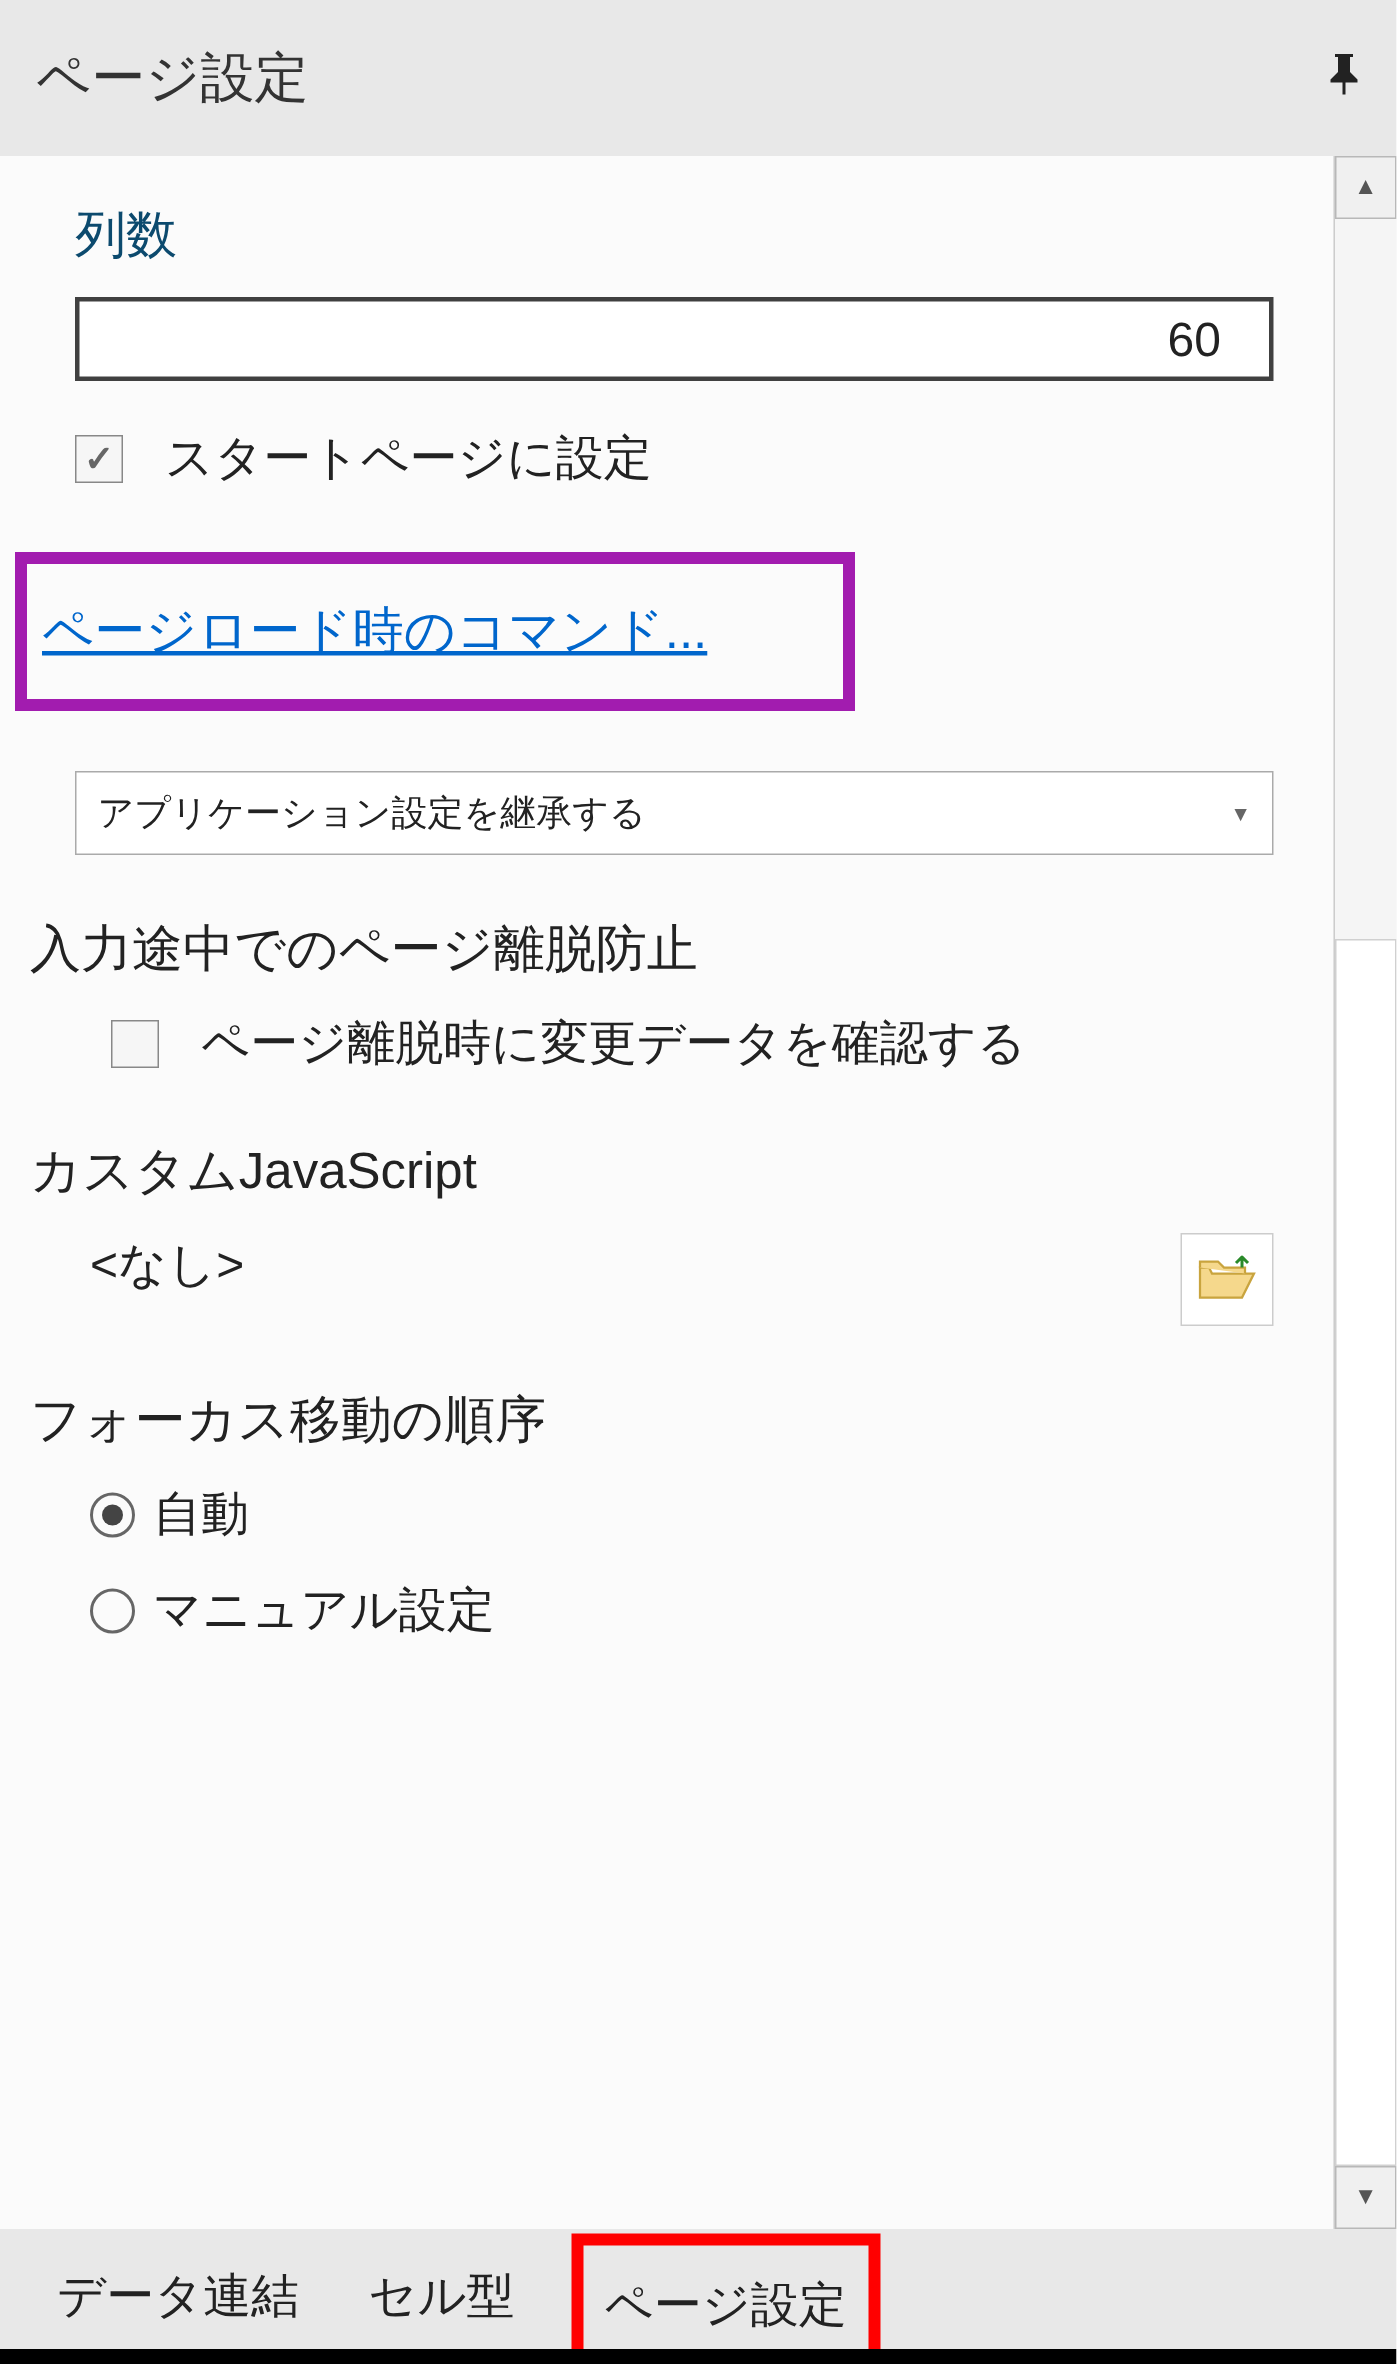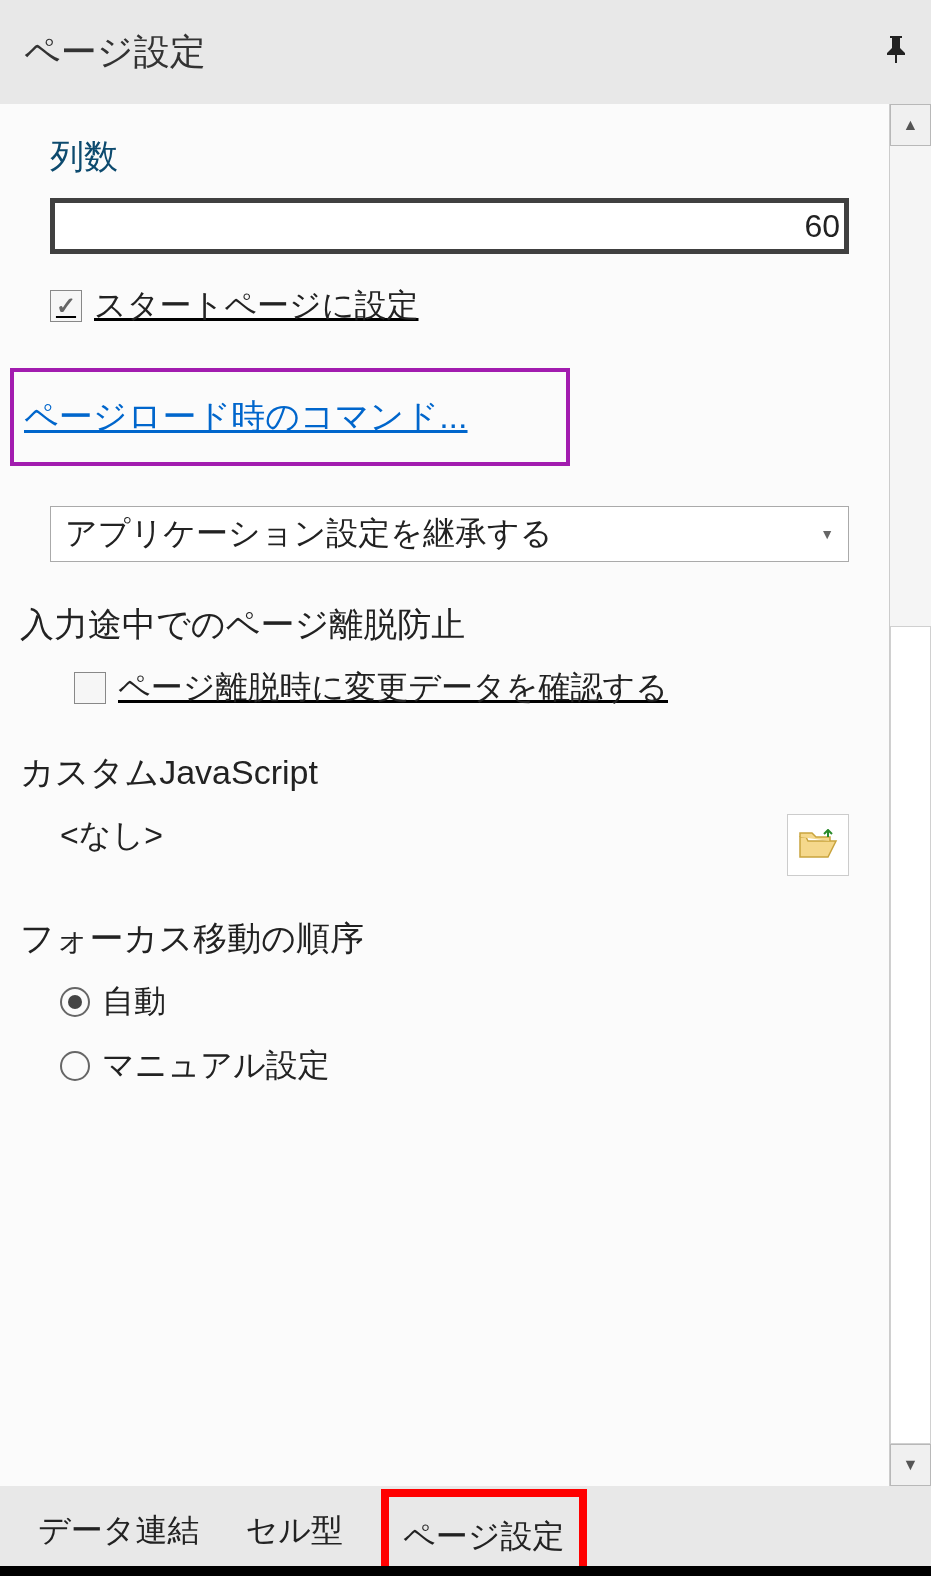--- a/index.html
+++ b/index.html
@@ -89,33 +89,32 @@
     .label-sm {
       font-size: 34px;
       color: #222;
       margin-bottom: 18px;
       display: block;
       margin-left: -30px;
     }
     .number-input {
       width: 100%;
       height: 56px;
-      border: 5px solid #404040;
+      border: 3px solid #404040;
       background: #fff;
       font-size: 32px;
       text-align: right;
-      padding: 0 4px;
+      padding: 0 32px;
       color: #222;
     }
     .checkbox-row {
       display: flex;
       align-items: center;
-      gap: 12px;
+      gap: 28px;
       margin-top: 30px;
-      text-decoration: underline;
     }
     .checkbox {
       width: 32px;
       height: 32px;
       border: 1px solid #888;
       background: #f6f6f6;
       display: flex;
       align-items: center;
       justify-content: center;
     }
@@ -123,21 +122,21 @@
       content: '✓';
       color: #666;
       font-size: 24px;
       font-weight: bold;
     }
     .checkbox-label {
       font-size: 32px;
       color: #222;
     }
     .highlight-box {
-      border: 4px solid #a21caf;
+      border: 8px solid #a21caf;
       padding: 22px 10px;
       margin-left: -40px;
       margin-top: 28px;
       margin-bottom: 40px;
       width: 560px;
     }
     .link {
       color: #0066cc;
       font-size: 34px;
       text-decoration: underline;
@@ -148,21 +147,21 @@
       height: 56px;
       border: 1px solid #aaa;
       background: #fff;
       display: flex;
       align-items: center;
       justify-content: space-between;
       padding: 0 14px;
       cursor: pointer;
     }
     .dropdown-text {
-      font-size: 32px;
+      font-size: 24px;
       color: #222;
     }
     .dropdown-arrow {
       font-size: 14px;
       color: #666;
     }
     .section-title {
       font-size: 34px;
       color: #222;
       margin-left: -30px;

